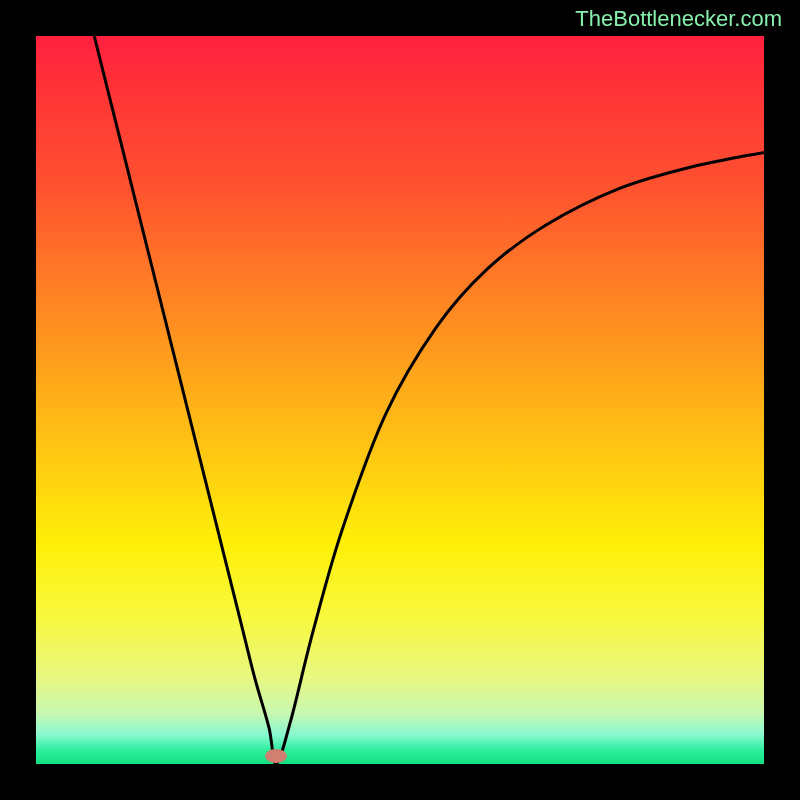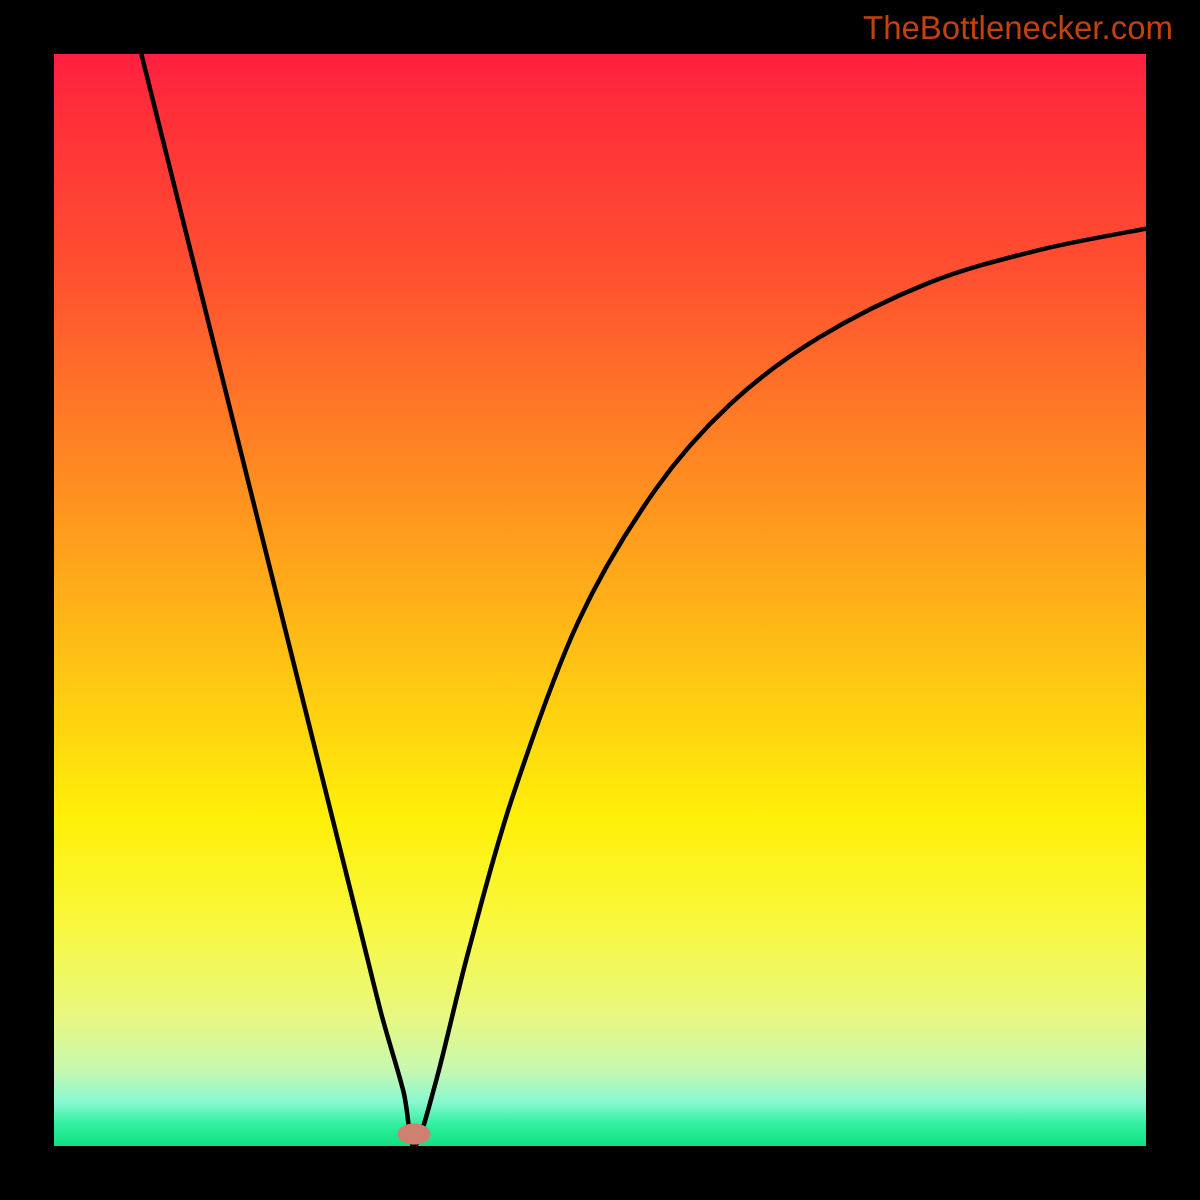--- a/index.html
+++ b/index.html
@@ -11,21 +11,21 @@
       width: 800px;
       height: 800px;
       background: #000;
       position: relative;
       overflow: hidden;
     }
     .watermark {
       position: absolute;
       top: 6px;
       right: 18px;
-      color: #c2410c;
+      color: #86efac;
       font-family: Arial, sans-serif;
       font-size: 22px;
       font-weight: normal;
       z-index: 10;
     }
     .plot-area {
       position: absolute;
       top: 36px;
       left: 36px;
       width: 728px;

